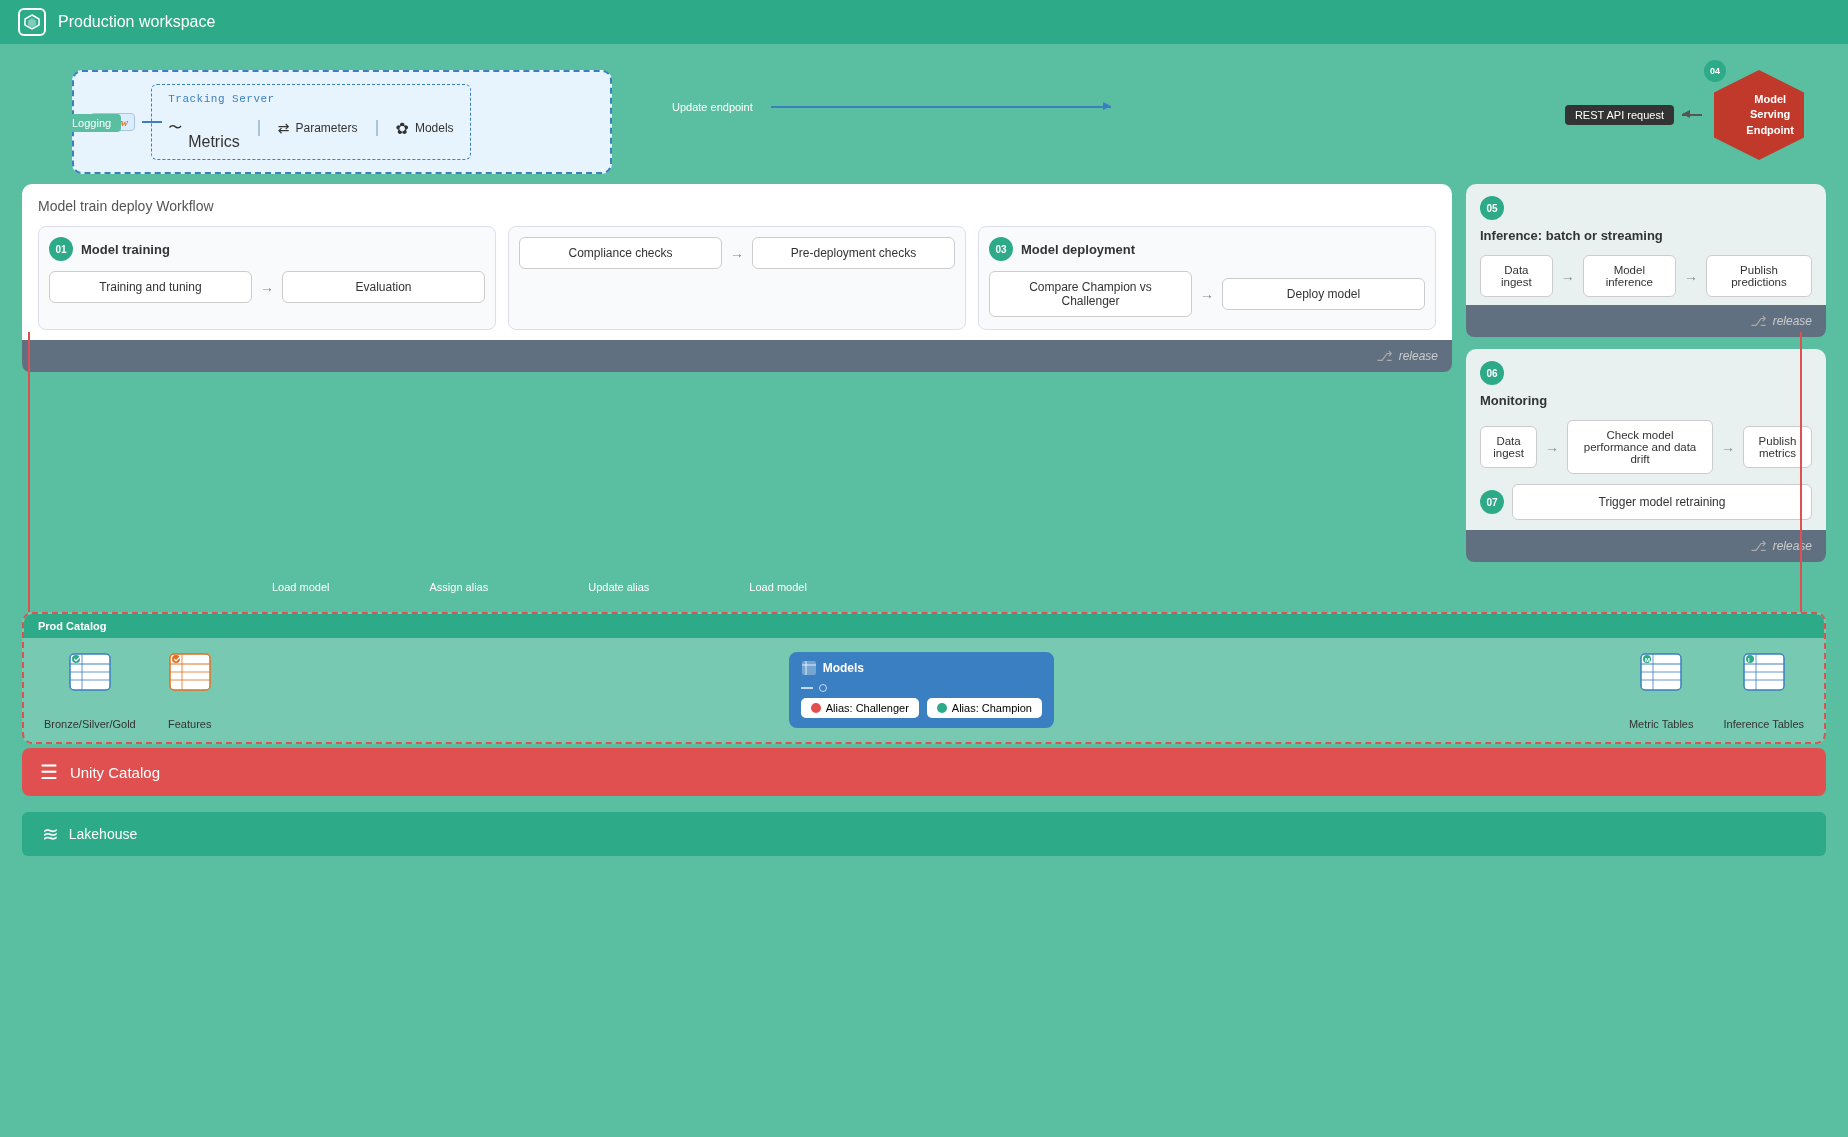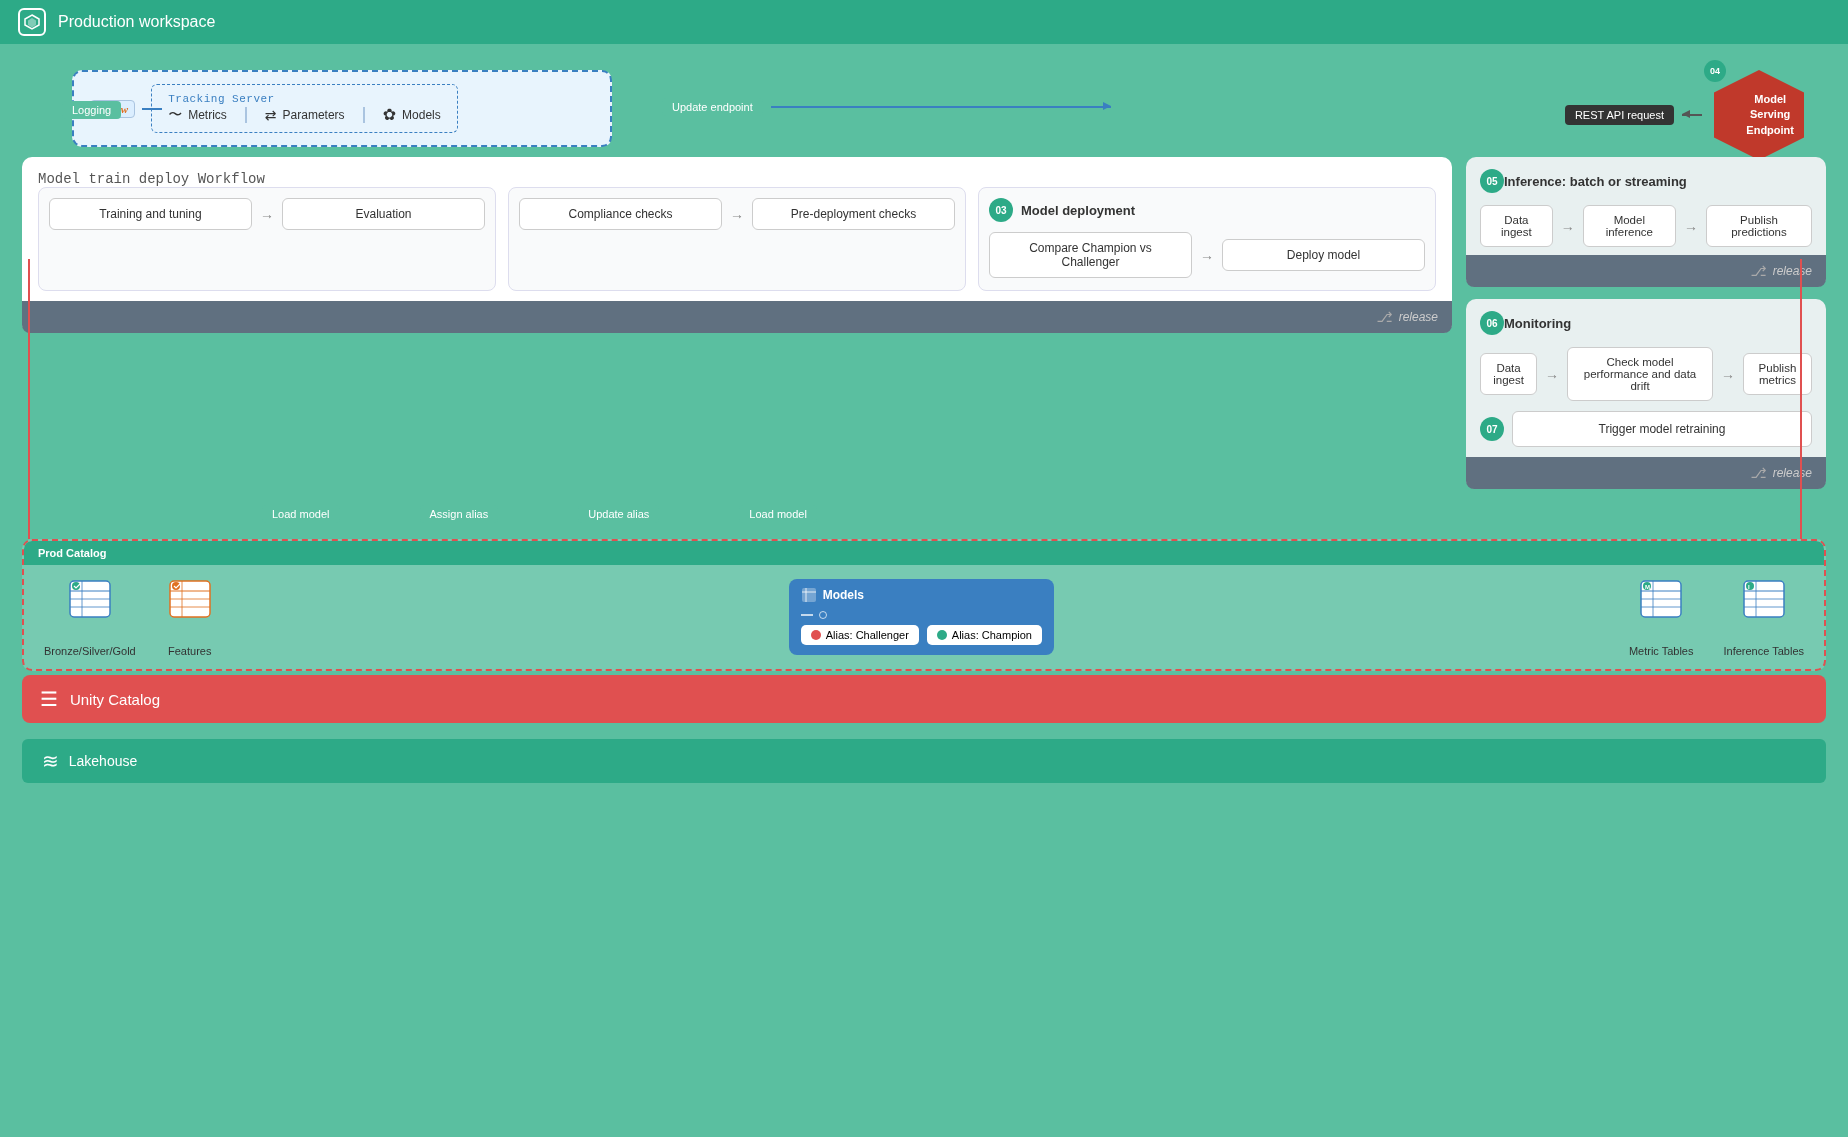--- a/index.html
+++ b/index.html
@@ -86,23 +86,22 @@
       border-radius: 10px;
       padding: 14px 16px 0 16px;
       flex: 1;
       min-width: 0;
       position: relative;
     }
 
     .workflow-title {
       font-size: 14px;
       color: #555;
-      margin-bottom: 0;
+      margin-bottom: 12px;
       font-weight: 400;
-      font-family: Liberation Mono, monospace;
     }
 
     .workflow-steps {
       display: flex;
       gap: 12px;
       margin-bottom: 0;
     }
 
     .workflow-step {
       flex: 1;
@@ -192,22 +191,23 @@
 
     .side-panel {
       background: #e8f0f0;
       border-radius: 10px;
       padding: 12px 14px 0 14px;
       position: relative;
     }
 
     .side-panel-header {
       display: flex;
-      align-items: center;
+      gap: 8px;
       margin-bottom: 12px;
+      flex-direction: column;
     }
 
     .side-panel-title {
       font-size: 13px;
       font-weight: 600;
       color: #333;
     }
 
     .side-panel-items {
       display: flex;
@@ -384,21 +384,21 @@
         <div style="display:flex; align-items:center; gap:4px; margin-right:16px;">
           <span style="font-size:11px; color:#333; font-weight:400; font-style:italic; font-family:Georgia,serif; background:#dbeeff; padding:2px 6px; border-radius:4px; border:1px solid #aac4e0;">
             <span style="color:#1565c0; font-weight:700;">ml</span><span style="color:#e07020; font-weight:700;">flow</span>
           </span>
         </div>
         <div class="tracking-server-box">
           <div class="tracking-server-label">Tracking Server</div>
           <div class="tracking-items">
             <div class="tracking-item">
               <span style="font-size:14px;">〜</span>
-              <span style="font-size:12px;">Metrics</span>
+              <span style="font-size:16px;margin-top:28px;">Metrics</span>
             </div>
             <div style="width:2px; height:16px; background:#aac4e0;"></div>
             <div class="tracking-item">
               <span style="font-size:14px;">⇄</span>
               <span style="font-size:12px;">Parameters</span>
             </div>
             <div style="width:2px; height:16px; background:#aac4e0;"></div>
             <div class="tracking-item">
               <span style="font-size:16px;">✿</span>
               <span style="font-size:12px;">Models</span>
@@ -447,20 +447,24 @@
 
   </div>
 
   <div class="workflow-row">
 
     <div class="workflow-box">
       <div class="workflow-title">Model train deploy Workflow</div>
       <div class="workflow-steps">
 
         <div class="workflow-step">
+          <div class="step-header">
+            <div class="step-number">01</div>
+            <div class="step-title">Model training</div>
+          </div>
           <div class="step-items">
             <div class="step-item-box">Training and tuning</div>
             <div class="step-arrow">→</div>
             <div class="step-item-box">Evaluation</div>
           </div>
         </div>
 
         <div class="workflow-step">
           <div class="step-items">
             <div class="step-item-box">Compliance checks</div>

